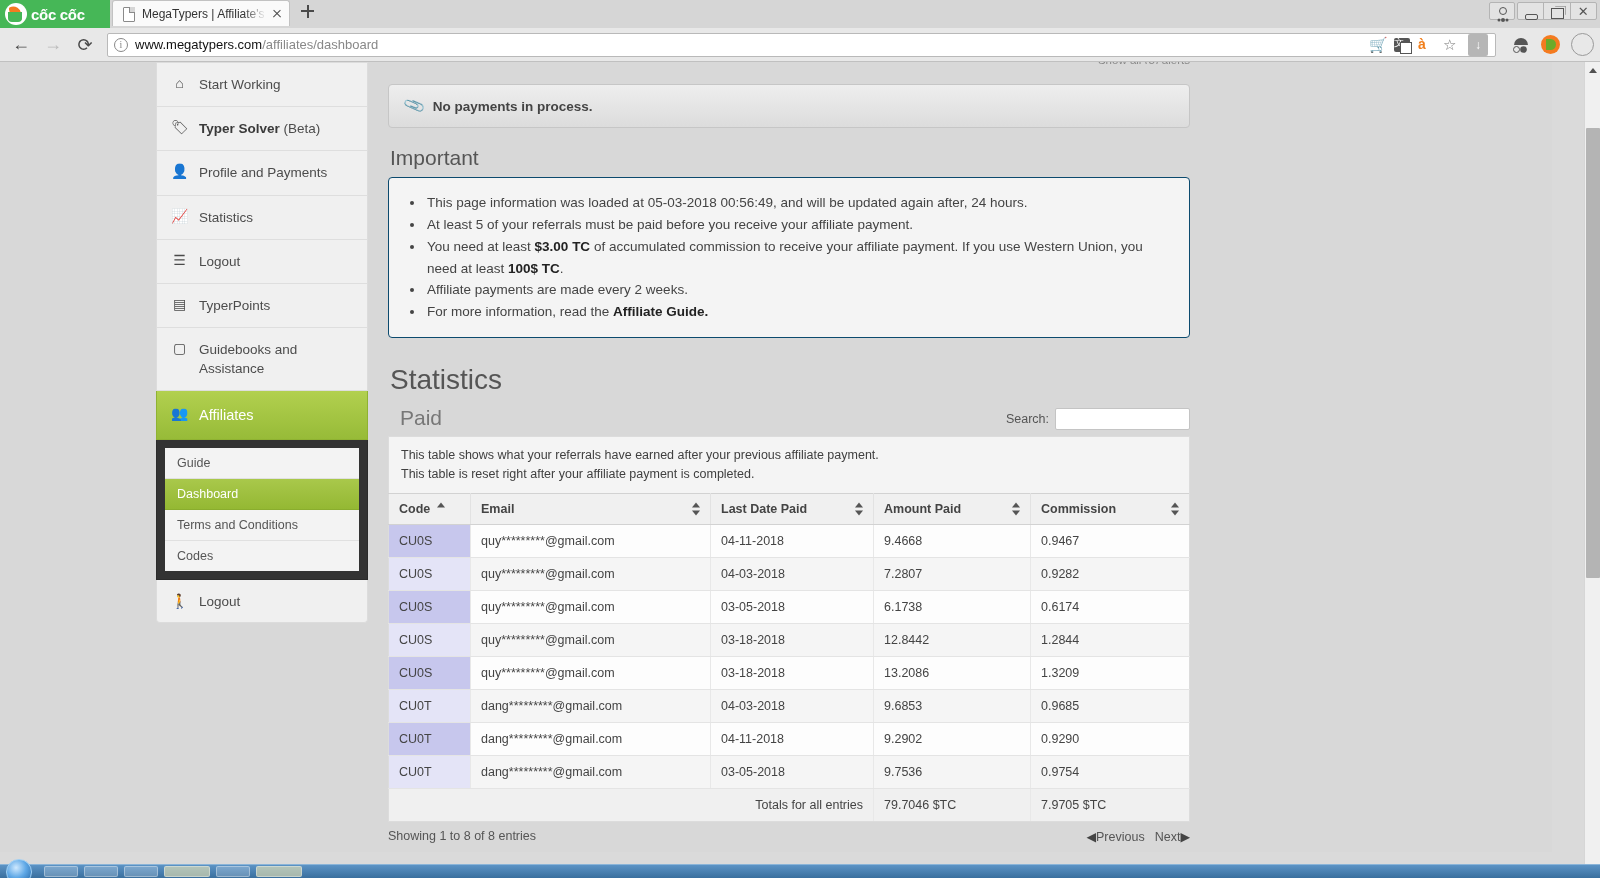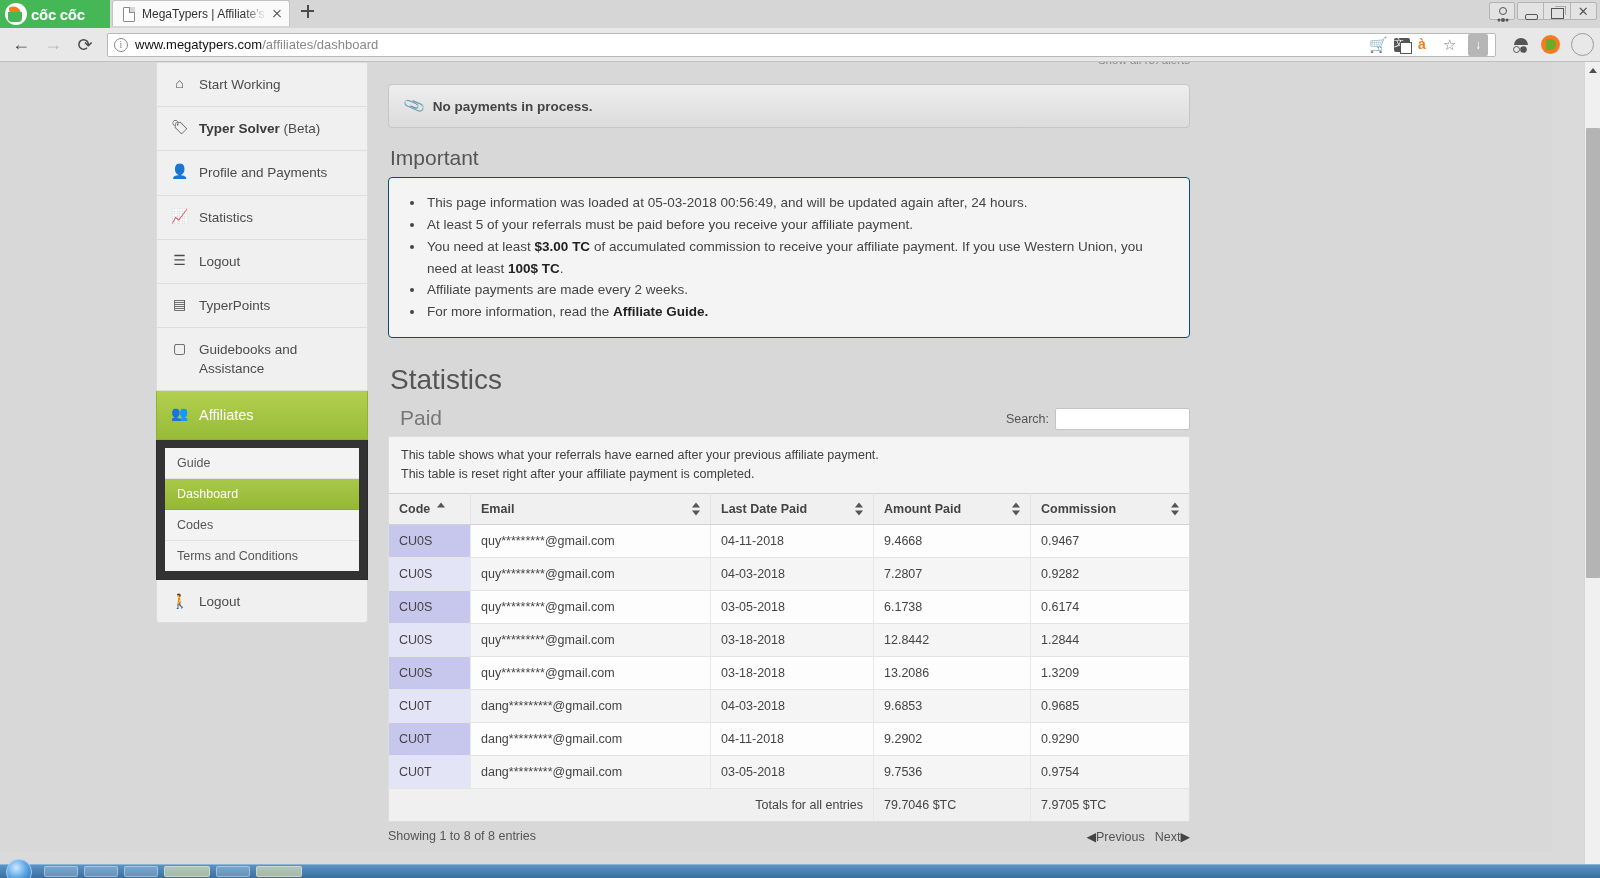--- a/index.html
+++ b/index.html
@@ -477,22 +477,22 @@
       </div>
 
       <div class="side-item active">
         <span class="side-ic">👥</span>
         <span class="lbl">Affiliates</span>
       </div>
 
       <div class="submenu">
         <div class="sub-item">Guide</div>
         <div class="sub-item sel">Dashboard</div>
+        <div class="sub-item">Terms and Conditions</div>
         <div class="sub-item">Codes</div>
-        <div class="sub-item">Terms and Conditions</div>
       </div>
 
       <div class="side-logout">
         <span class="side-ic">🚶</span>
         <span class="lbl">Logout</span>
       </div>
     </div>
 
     <div class="main">
       <div class="showall">Show all (5) alerts</div>

